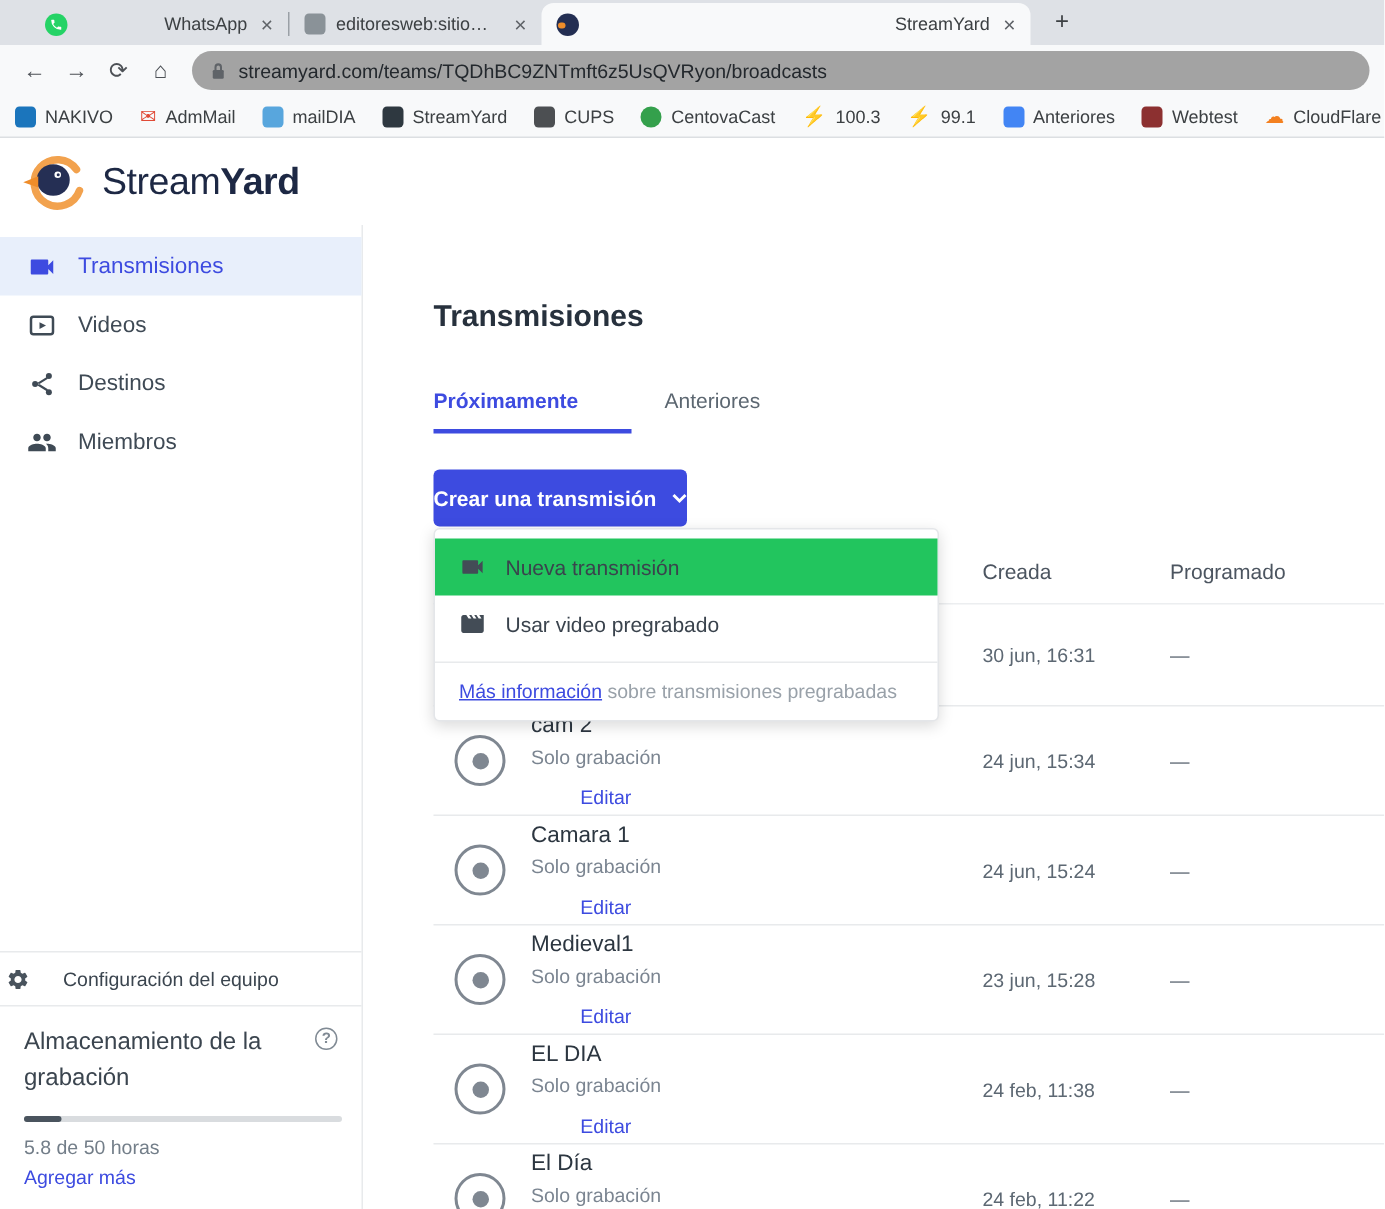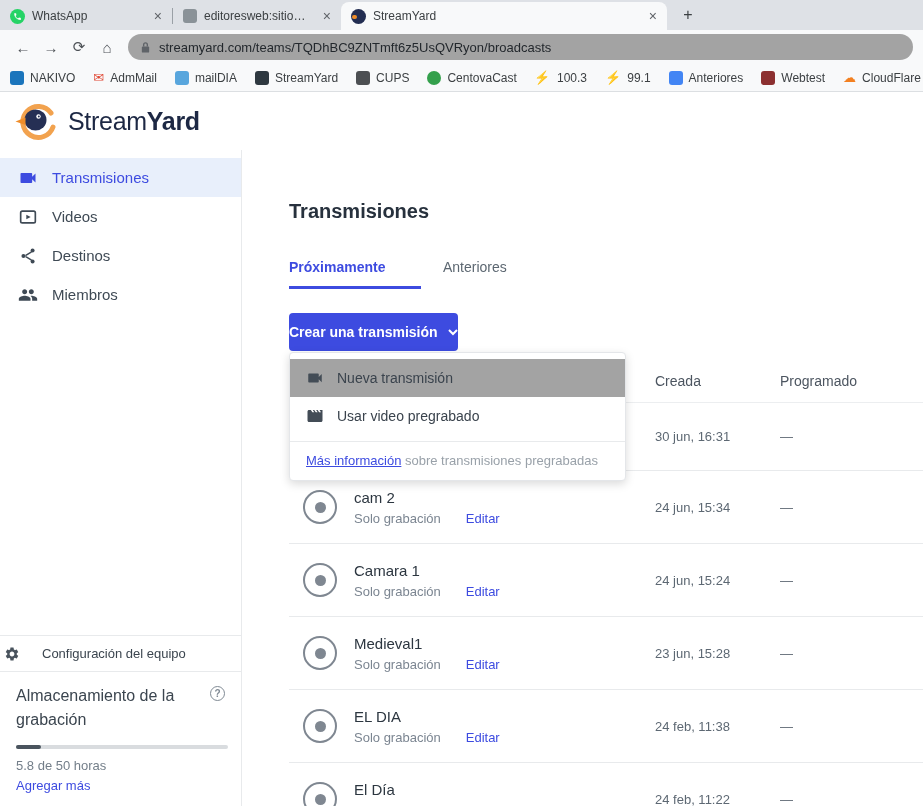--- a/index.html
+++ b/index.html
@@ -1,21 +1,21 @@
 <!DOCTYPE html>
 <html style="--accent: #3d4be0; --sidebar_active_bg: #e8effb;"><head>
 <meta charset="utf-8">
 <style>
   html,body{margin:0;padding:0;width:923px;height:806px;overflow:hidden;
     font-family:"Liberation Sans",sans-serif;background:#fff;}
   *{box-sizing:border-box;}
   :root{--accent:#3d4be0;--sidebar_active_bg:#e8effb;}
 
   
-  .tabstrip{height:30px;background:#dee1e6;display:flex;align-items:flex-end;padding-left:0;}
+  .tabstrip{height:30px;background:#dee1e6;display:flex;align-items:flex-end;padding-left:20px;text-align:right;}
   .tab{height:28px;display:flex;align-items:center;gap:7px;padding:0 8px 0 10px;
     font-size:12px;color:#3c4043;border-radius:8px 8px 0 0;cursor:default;}
   .tab.t1{width:172px}.tab.t2{width:168px}.tab.t3{width:326px}
   .tab.active{background:#f8f9fa;}
   .tab .ttl{flex:1;white-space:nowrap;overflow:hidden;text-overflow:ellipsis;}
   .tab .close{color:#5f6368;font-size:14px;line-height:1;padding:0 2px;}
   .tab-sep{width:1px;height:16px;background:#9aa0a6;margin-bottom:6px;flex:none;}
   .newtab{width:26px;height:26px;margin:0 0 2px 8px;display:flex;align-items:center;
     justify-content:center;font-size:16px;color:#3c4043;}
   .fav-c{width:15px;height:15px;border-radius:50%;flex:none;display:flex;align-items:center;justify-content:center;}
@@ -78,31 +78,31 @@
   .thead{display:grid;grid-template-columns:366px 125px 1fr;height:44px;align-items:center;
     border-bottom:1px solid #eceef0;font-size:14px;color:#4c5560;}
   .trow{display:grid;grid-template-columns:366px 125px 1fr;height:73px;align-items:center;
     border-bottom:1px solid #e8eaec;}
   .trow.first{height:68px;}
   .cell.info{display:flex;align-items:center;gap:17px;padding-left:14px;}
   .rec{width:34px;height:34px;border:2px solid #7f8791;border-radius:50%;display:flex;
     align-items:center;justify-content:center;flex:none;}
   .rec-dot{width:11px;height:11px;background:#7f8791;border-radius:50%;}
   .btitle{font-size:15px;color:#2c3640;}
-  .bsub{margin-top:5px;font-size:13px;color:#7b8591;display:flex;gap:12px;align-items:center;}
+  .bsub{margin-top:5px;font-size:13px;color:#7b8591;display:flex;gap:12px;align-items:center;flex-direction:column;}
   .edit{color:var(--accent);font-weight:400;font-size:13px;cursor:pointer;text-decoration:none;padding-left:13px;}
   .created,.sched{font-size:13px;color:#5d6873;}
 
   
   .dropdown{position:absolute;left:47px;top:202px;width:337px;background:#fff;
     border:1px solid #e4e6e9;border-radius:4px;box-shadow:0 3px 10px rgba(0,0,0,.15);
     z-index:5;padding-top:6px;}
   .dd-item{height:38px;display:flex;align-items:center;gap:13px;padding:0 16px;
     font-size:14px;color:#3a434d;cursor:pointer;}
-  .dd-item.hover{background:#a3a3a3;}
+  .dd-item.hover{background:#22c55e;}
   .dd-item svg{width:18px;height:18px;flex:none;color:#434c56;}
   .dd-footer{border-top:1px solid #e8eaec;margin-top:6px;padding:11px 16px 12px;font-size:13px;color:#99a1a9;}
   .dd-link{color:var(--accent);text-decoration:underline;cursor:pointer;}
 </style>
 </head>
 <body>
 
 <div class="tabstrip">
   <div class="tab t1">
     <span class="fav-c" style="background: rgb(37, 211, 102);">

